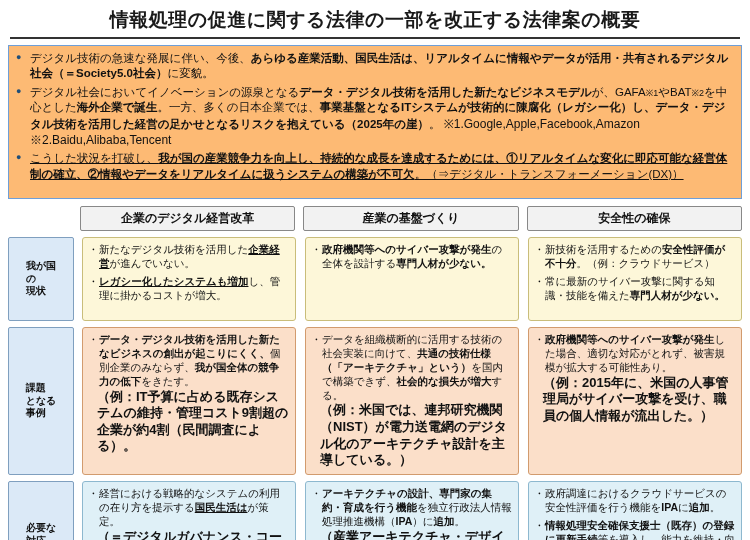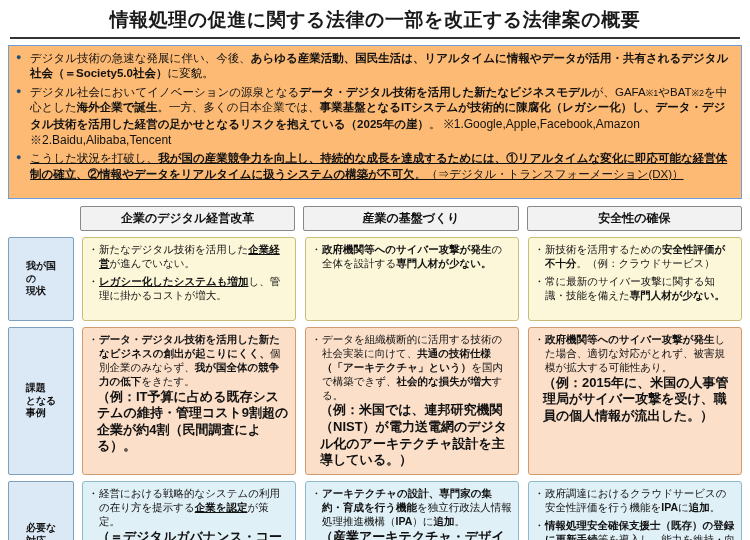--- a/index.html
+++ b/index.html
@@ -184,21 +184,21 @@
     </div>
   </div>
 
   <div class="row r3">
     <div class="rowlabel">
       必要な<br>対応<br>（改正<br>内容）
     </div>
     <div class="cells">
       <div class="cell">
         <ul>
-          <li>経営における戦略的なシステムの利用の在り方を提示する<u class="b">企業を認定</u>が策定。</li>
+          <li>経営における戦略的なシステムの利用の在り方を提示する<u class="b">国民生活は</u>が策定。</li>
         </ul>
         <span class="note">（＝デジタルガバナンス・コード）</span>
         <ul style="margin-top:1px;">
           <li>上記指針を踏まえた優良な取組を行う<u class="b">企業を認定</u>。</li>
         </ul>
         <span class="note">（＝DX格付（仮称））</span>
       </div>
       <div class="cell">
         <ul>
           <li><span class="b">アーキテクチャの設計、専門家の集約・育成を行う機能</span>を独立行政法人情報処理推進機構（<span class="b">IPA</span>）に<span class="b">追加</span>。</li>

